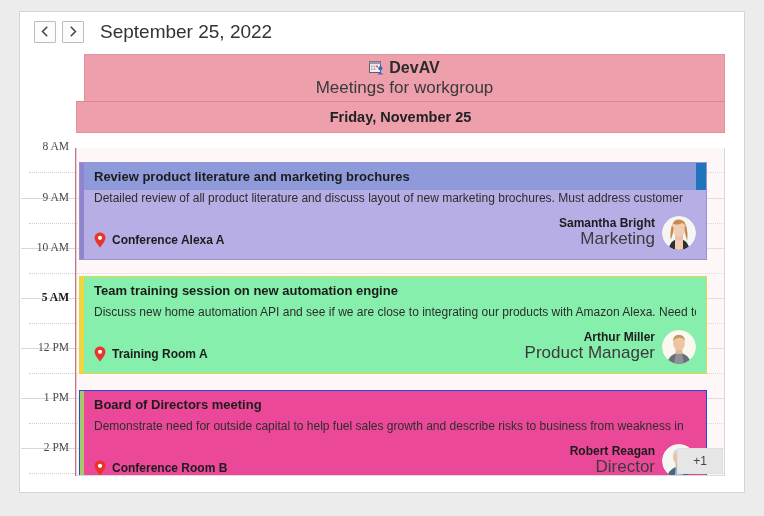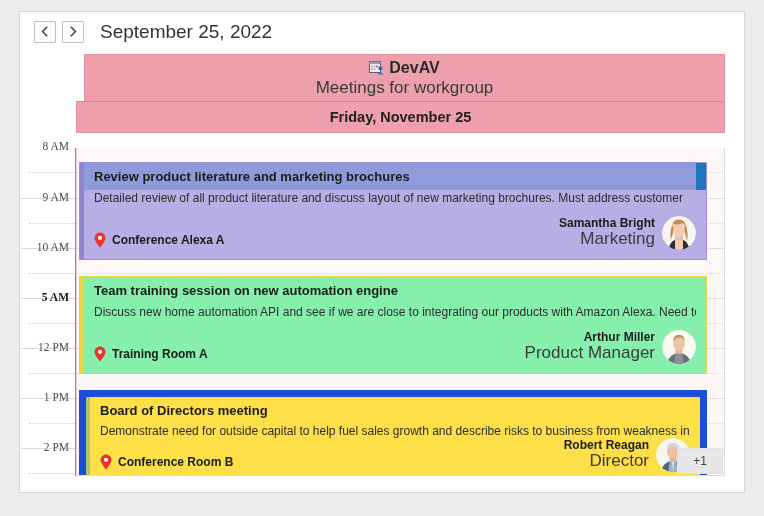--- a/index.html
+++ b/index.html
@@ -284,21 +284,21 @@
     height: 27px;
     background: #1f74bd;
     z-index: 3;
   }
 
   
   .appt-yellow { background: #86efac; border: 1px solid #e6d349; }
   .appt-yellow .appt-strip { background: #efd63f; }
 
   
-  .appt-green { background: #fde047; border: 7px solid #1d4ed8; text-decoration: underline; }
+  .appt-green { background: #ec4899; border: 1px solid #1d4ed8; text-decoration: underline; }
   .appt-green .appt-strip { background: #a9c76d; }
 
   
   .more-badge {
     position: absolute;
     right: 1px;
     bottom: 1px;
     width: 46px;
     height: 26px;
     background: #e6e6e6;

